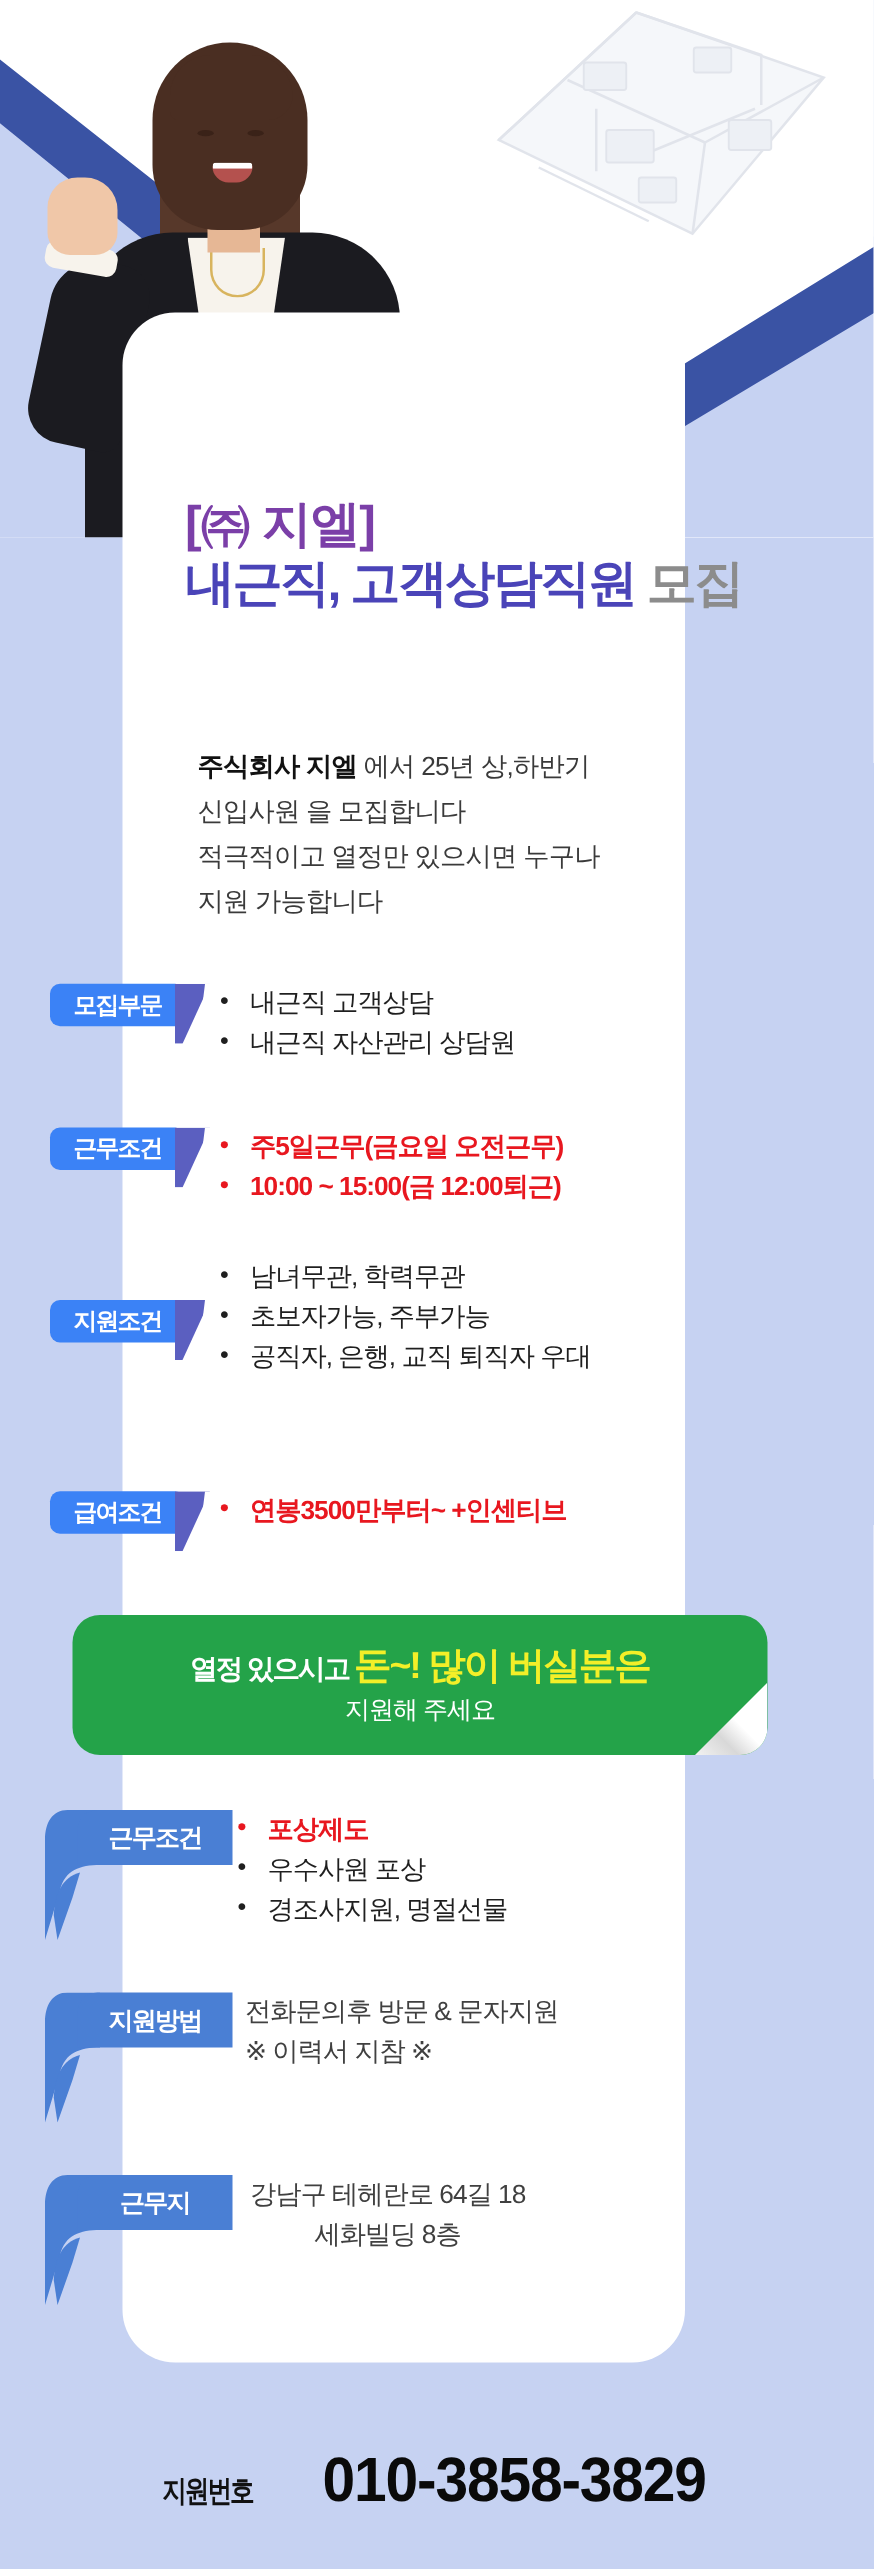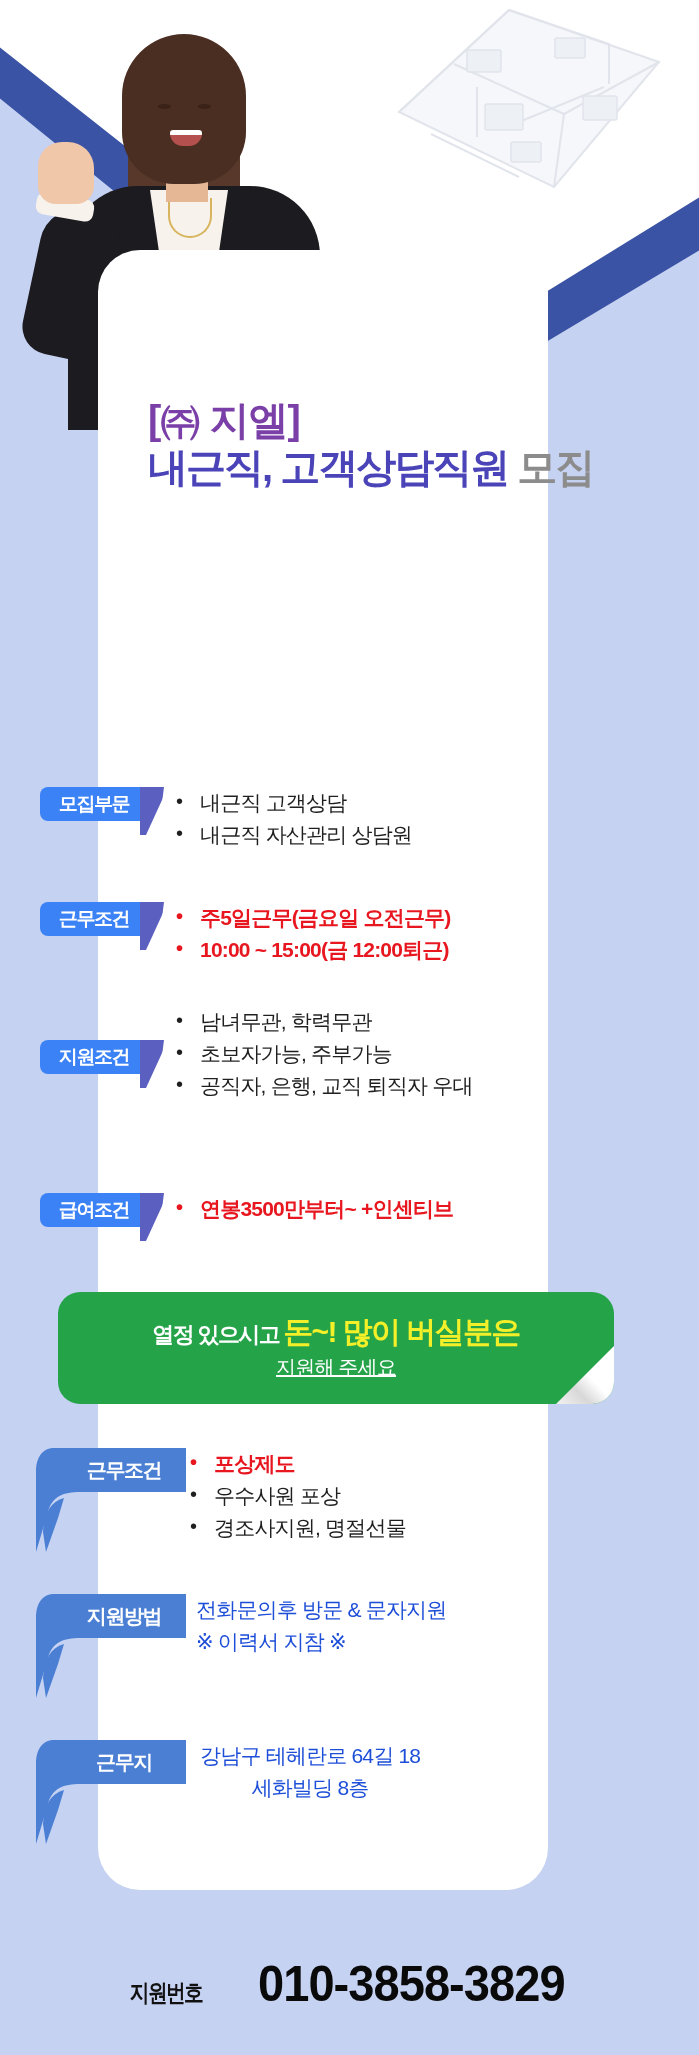--- a/index.html
+++ b/index.html
@@ -192,21 +192,21 @@
   }
   .green-l1 .small{
     font-size:22px; font-weight:bold; color:#ffffff; letter-spacing:-1.6px;
   }
   .green-l1 .big{
     font-size:30px; font-weight:bold; color:#f3ef28; letter-spacing:-1.6px;
     margin-left:4px;
   }
   .green-l2{
     position:absolute; left:0; right:0; top:62px; text-align:center;
-    font-size:20px; color:#ffffff; letter-spacing:-0.8px;text-decoration:underline;
+    font-size:20px; color:#ffffff; letter-spacing:-0.8px;
   }
   .curl{
     position:absolute; right:0; bottom:0; width:58px; height:58px;
     background:linear-gradient(225deg,#ffffff 0%,#ffffff 48%,#d8d8d8 70%,#f2f2f2 100%);
     clip-path: polygon(100% 0, 100% 100%, 0 100%);
   }
 
   
   .row2{ position:absolute; display:flex; align-items:flex-start; }
   .badge-b-wrap{ position:relative; flex:0 0 auto; width:152px; height:44px; }
@@ -217,21 +217,21 @@
     display:flex; align-items:center; justify-content:center;
     color:#ffffff; font-size:20px; font-weight:bold; letter-spacing:-1.4px;
     z-index:2;
   }
   .badge-b-hook{
     position:absolute; left:0; top:0; width:46px; height:104px;
     z-index:1;
   }
   .txt2{
     margin-left:10px;
-    font-size:21px; color:#1d4ed8; line-height:1.5; letter-spacing:-0.8px;
+    font-size:21px; color:#404040; line-height:1.5; letter-spacing:-0.8px;
     white-space:nowrap;
   }
   .txt2.center{ text-align:center; }
 
   
   .footer{
     position:absolute; left:0; top:1955px; width:699px;
     display:flex; align-items:baseline; justify-content:center;gap:48px;
   }
   .f-label{
@@ -299,20 +299,28 @@
   <div class="card"></div>
 
   <div class="title-block">
     <div class="t1">[㈜ 지엘]</div>
     <div class="t2">
       <span class="blue">내근직, 고객상담직원</span>
       <span class="gray">모집</span>
     </div>
   </div>
 
+  <div class="intro">
+    <div>
+      <b>주식회사 지엘</b><span> 에서 25년 상,하반기</span>
+    </div>
+    <div>신입사원 을 모집합니다</div>
+    <div>적극적이고 열정만 있으시면 누구나</div>
+    <div>지원 가능합니다</div>
+  </div>
 
   <div class="row" style="left:40px; top:787px;">
     <div class="badge-p">
       <span>모집부문</span>
       <div class="badge-p-tail"></div>
       <div class="badge-p-tail white"></div>
     </div>
     <ul class="blist">
       <li>내근직 고객상담</li>
       <li>내근직 자산관리 상담원</li>

